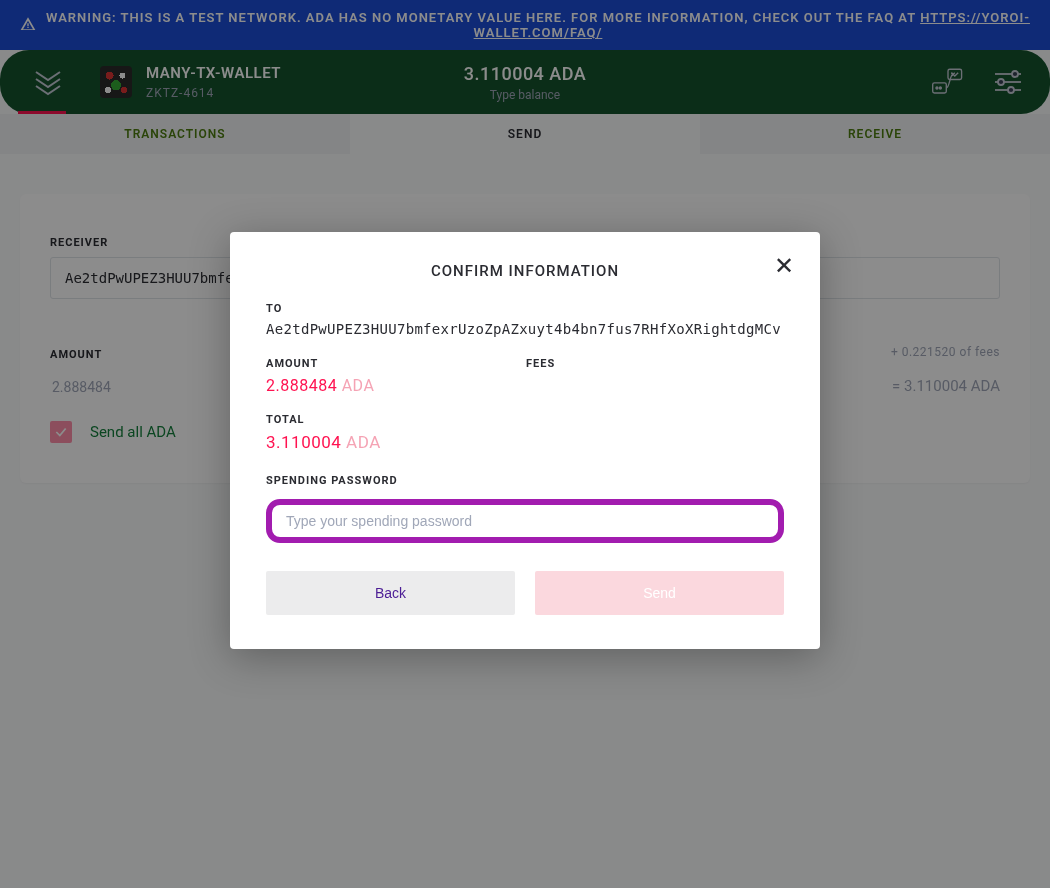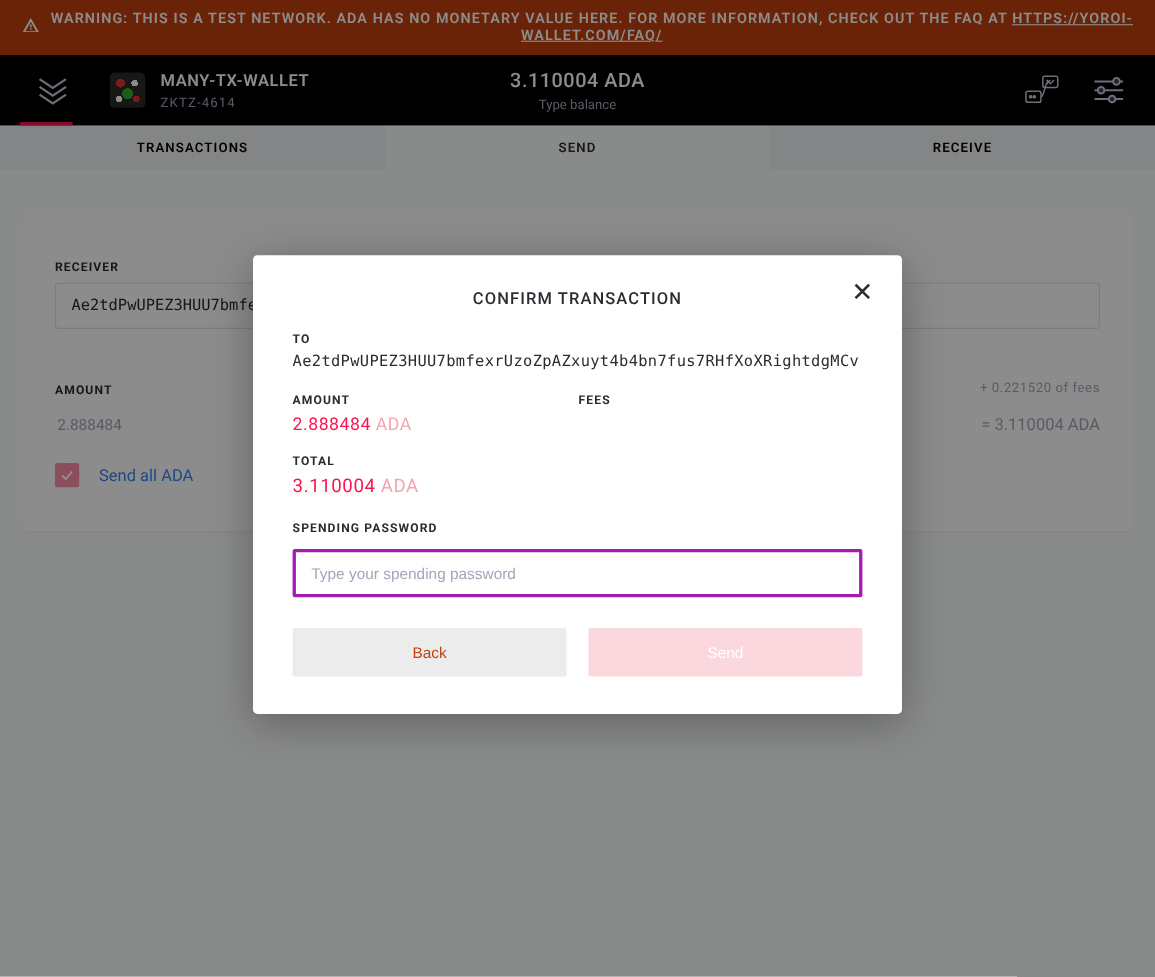--- a/index.html
+++ b/index.html
@@ -1,22 +1,22 @@
 <!DOCTYPE html>
 <html><head>
 <meta charset="utf-8">
 <style>
 * { box-sizing: border-box; margin: 0; padding: 0; }
 html, body { width: 1050px; height: 888px; font-family: -apple-system, BlinkMacSystemFont, "Segoe UI", Roboto, sans-serif; background:#fafbfc; overflow:hidden; position:relative;}
 
-.warning-bar { background:#c2410c; color:#fff; height:50px; display:flex; align-items:center; justify-content:center; font-size:13px; font-weight:600; letter-spacing:1px; text-align:center; padding:0 20px;}
+.warning-bar { background:#1d4ed8; color:#fff; height:50px; display:flex; align-items:center; justify-content:center; font-size:13px; font-weight:600; letter-spacing:1px; text-align:center; padding:0 20px;}
 .warning-bar a { color:#fff; text-decoration:underline; }
 .warning-icon { margin-right:10px; }
 
-.header { background:#000000; height:64px; display:flex; align-items:center; color:#fff; padding:0 24px; position:relative;}
+.header { background:#14532d; height:64px; display:flex; align-items:center; color:#fff; padding:0 24px; position:relative;border-radius:29px;}
 .logo-area { width:48px; display:flex; align-items:center; justify-content:center; }
 .logo-area svg { width:32px; height:32px; }
 .wallet-ident { display:flex; align-items:center; margin-left:28px; }
 .wallet-icon { width:32px; height:32px; border-radius:4px; margin-right:14px; background:#2a2a2a; position:relative; overflow:hidden;}
 .wallet-icon::before { content:""; position:absolute; inset:0; background:
   radial-gradient(circle at 30% 30%, #d33 0 4px, transparent 4px),
   radial-gradient(circle at 70% 30%, #fff 0 3px, transparent 3px),
   radial-gradient(circle at 50% 60%, #3a3 0 5px, transparent 5px),
   radial-gradient(circle at 25% 75%, #fff 0 3px, transparent 3px),
   radial-gradient(circle at 75% 75%, #d33 0 3px, transparent 3px);
@@ -24,58 +24,58 @@
 .wallet-name { font-size:15px; font-weight:600; letter-spacing:0.5px; }
 .wallet-plate { font-size:12px; color:#a0a7b8; margin-top:4px; letter-spacing:1px;}
 .balance-block { position:absolute; left:50%; transform:translateX(-50%); text-align:center;}
 .balance-value { font-size:18px; font-weight:500; letter-spacing:0.5px;}
 .balance-label { font-size:12px; color:#a0a7b8; margin-top:4px;}
 .header-right { margin-left:auto; display:flex; align-items:center; gap:24px;}
 .header-icon { width:36px; height:36px; display:flex; align-items:center; justify-content:center; color:#c5cad6;}
 .logo-underline { position:absolute; bottom:0; left:18px; width:48px; height:3px; background:#FF1351;}
 
 .tabs { display:flex; height:40px; background:#f0f3f5; }
-.tab { flex:1; display:flex; align-items:center; justify-content:center; font-size:12px; font-weight:600; letter-spacing:1px; color:#000000; cursor:pointer;}
+.tab { flex:1; display:flex; align-items:center; justify-content:center; font-size:12px; font-weight:600; letter-spacing:1px; color:#4d7c0f; cursor:pointer;}
 .tab.active { background:#fafbfc; color:#2b2c32;}
 
 .page { padding:40px 20px 0 20px;}
 .send-card { background:#fff; border-radius:6px; padding:30px 30px 40px 30px; box-shadow:0 1px 2px rgba(0,0,0,0.04);}
 .field-label { font-size:11px; font-weight:700; letter-spacing:1px; color:#2b2c32; margin-bottom:8px;margin-top:12px;}
 .field-input { width:100%; height:42px; border:1px solid #dfe3e8; border-radius:3px; padding:0 14px; font-size:14px; font-family:ui-monospace,Menlo,monospace; color:#2b2c32; background:#fff;}
 .field-input::placeholder{ color:#a0a7b8;}
 .row-amount { display:flex; align-items:flex-end; margin-top:22px;}
 .amount-left { flex:1; }
 .amount-text { font-size:14px; color:#a0a7b8; padding:10px 0 0 2px;}
 .fee-note { font-size:12px; color:#a0a7b8; letter-spacing:0.5px;margin-top:24px;}
 .eq-note { font-size:15px; color:#a0a7b8; margin-top:18px;margin-left:36px;}
 .checkbox-row { display:flex; align-items:center; margin-top:26px;}
 .checkbox { width:22px; height:22px; border-radius:2px; background:#FF8FA9; display:flex; align-items:center; justify-content:center; margin-right:18px;}
 .checkbox svg{ width:14px; height:14px; color:#fff;}
-.checkbox-label { font-size:15px; color:#3b82f6;}
+.checkbox-label { font-size:15px; color:#15803d;}
 
 .overlay { position:absolute; inset:0; background:rgba(0,0,0,0.45); display:flex; align-items:flex-start; justify-content:center; padding-top:232px;}
 .modal { width:590px; background:#fff; border-radius:4px; padding:30px 36px 34px 36px; position:relative; box-shadow:0 8px 40px rgba(0,0,0,0.3);}
 .modal-title { text-align:center; font-size:15px; font-weight:500; letter-spacing:1px; color:#2b2c32; margin-bottom:22px;}
 .modal-close { position:absolute; top:22px; right:26px; cursor:pointer; font-size:24px; line-height:1; color:#2b2c32;}
 .m-label { font-size:11px; font-weight:700; letter-spacing:1px; color:#2b2c32; margin-bottom:6px;}
 .m-to { font-family:ui-monospace,Menlo,monospace; font-size:14px; color:#2b2c32; letter-spacing:0.3px; margin-bottom:20px; word-break:break-all;}
 .m-row2 { display:flex; gap:60px; margin-bottom:18px;}
 .m-col { flex:0 0 auto; min-width:200px;}
 .m-val { font-size:16px; letter-spacing:0.5px;}
 .m-val .num { color:#FF1351; }
 .m-val .cur { color:#f5a3b4; }
 .m-total-row { margin-bottom:22px;}
 .m-total { font-size:17px; letter-spacing:0.5px;}
 .m-total .num { color:#FF1351; }
 .m-total .cur { color:#f5a3b4; }
-.m-input { width:100%; height:44px; border:3px solid #a21caf; border-radius:2px; padding:0 14px; font-size:14px; color:#2b2c32; margin-top:6px;}
+.m-input { width:100%; height:44px; border:6px solid #a21caf; border-radius:14px; padding:0 14px; font-size:14px; color:#2b2c32; margin-top:6px;}
 .m-input::placeholder{ color:#a0a7b8;}
 .m-buttons { display:flex; gap:20px; margin-top:28px;}
 .m-btn { flex:1; height:44px; border:none; border-radius:2px; font-size:14px; cursor:pointer;}
-.m-btn-back { background:#ececed; color:#c2410c;}
+.m-btn-back { background:#ececed; color:#4c1d95;}
 .m-btn-send { background:#fbd8de; color:#fff;}
 </style>
 </head>
 <body>
 
 <div class="warning-bar">
   <span class="warning-icon">
     <svg width="16" height="16" viewBox="0 0 24 24" fill="#fff">
         <path d="M12 2 1 21h22L12 2zm0 5 7.5 13h-15L12 7zm-1 4v4h2v-4h-2zm0 5v2h2v-2h-2z"></path>
       </svg>
@@ -160,21 +160,21 @@
             <path d="M4 12 L10 18 L20 6"></path>
           </svg>
       </div>
       <div class="checkbox-label">Send all ADA</div>
     </div>
   </div>
 </div>
 
 <div class="overlay">
   <div class="modal">
-    <div class="modal-title">CONFIRM TRANSACTION</div>
+    <div class="modal-title">CONFIRM INFORMATION</div>
     <div class="modal-close">✕</div>
 
     <div class="m-label" style="margin-left:0;">TO</div>
     <div class="m-to">Ae2tdPwUPEZ3HUU7bmfexrUzoZpAZxuyt4b4bn7fus7RHfXoXRightdgMCv</div>
 
     <div class="m-row2">
       <div class="m-col">
         <div class="m-label">AMOUNT</div>
         <div class="m-val">
           <span class="num">2.888484</span><span class="cur"> ADA</span>

